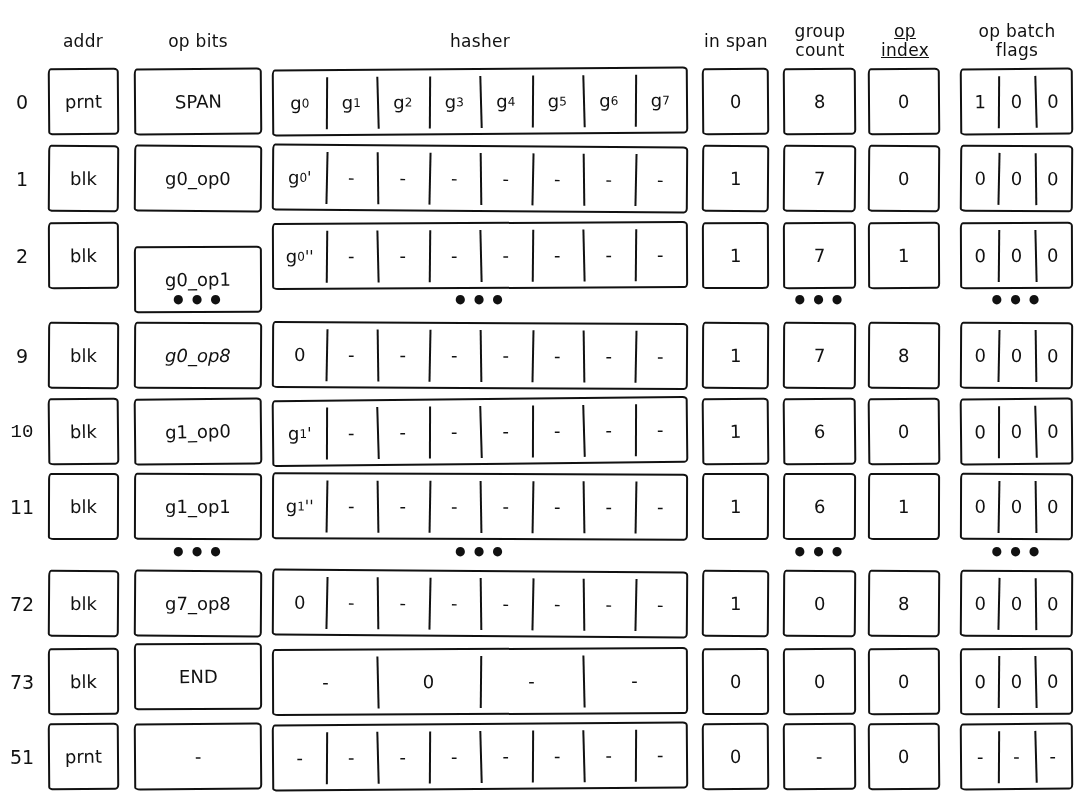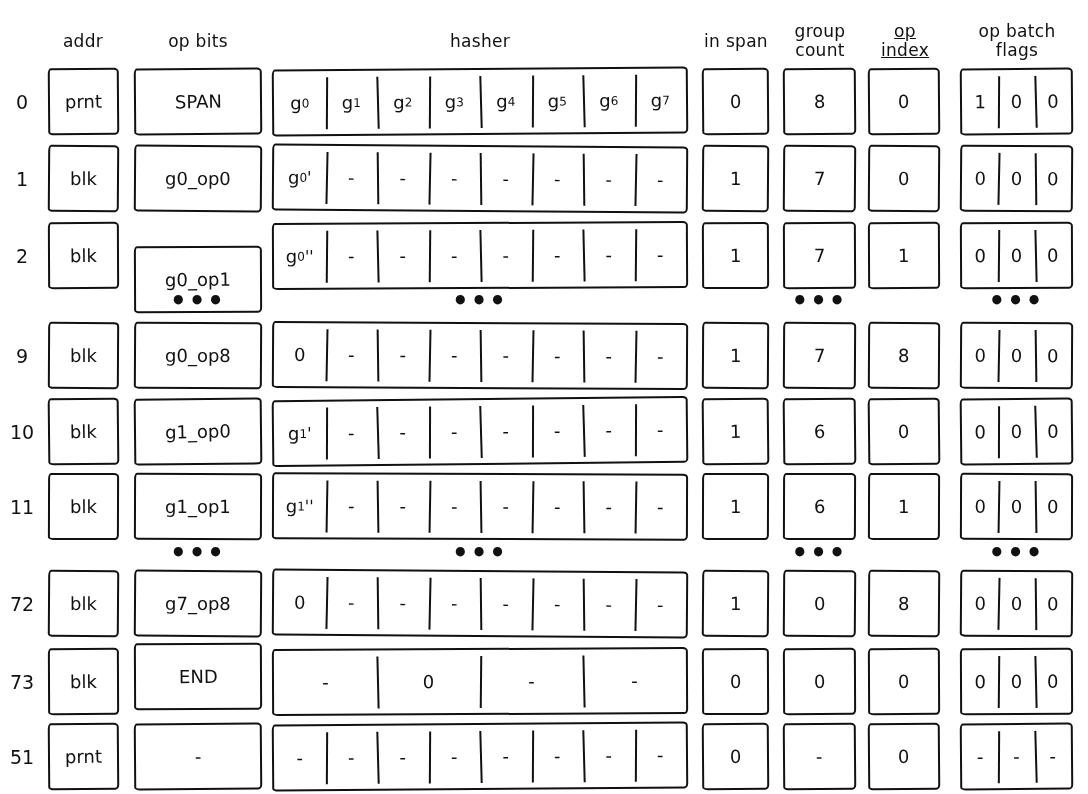--- a/index.html
+++ b/index.html
@@ -247,21 +247,21 @@
       </div>
       <div class="seg-cell t3" style="left: 960px; top: 222px; width: 113px; height: 67px;">
         <div class="seg">0</div>
         <div class="seg alt">0</div>
         <div class="seg">0</div>
       </div>
       <div class="row-index" style="left: 2px; top: 346.5px; width: 40px;">9</div>
       <div class="cell t4" style="left: 48px; top: 322px; width: 71px; height: 67px;">
         <span class="txt">blk</span>
       </div>
-      <div class="cell t4" style="left: 134px; top: 322px; width: 128px; height: 67px;">
+      <div class="cell t4" style="left: 134px; top: 322px; width: 128px; height: 67px; font-style: italic;">
         <span class="txt">g0_op8</span>
       </div>
       <div class="cell t4" style="left: 702px; top: 322px; width: 67px; height: 67px;">
         <span class="txt">1</span>
       </div>
       <div class="cell t4" style="left: 783px; top: 322px; width: 73px; height: 67px;">
         <span class="txt">7</span>
       </div>
       <div class="cell t4" style="left: 868px; top: 322px; width: 72px; height: 67px;">
         <span class="txt">8</span>
@@ -274,21 +274,21 @@
         <div class="seg">-</div>
         <div class="seg alt">-</div>
         <div class="seg">-</div>
         <div class="seg alt">-</div>
       </div>
       <div class="seg-cell t4" style="left: 960px; top: 322px; width: 113px; height: 67px;">
         <div class="seg">0</div>
         <div class="seg alt">0</div>
         <div class="seg">0</div>
       </div>
-      <div class="row-index" style="left: 2px; top: 422.5px; width: 40px;">10</div>
+      <div class="row-index" style="left: 2px; top: 422.5px; width: 40px; font-family: Liberation Mono, monospace;">10</div>
       <div class="cell t5" style="left: 48px; top: 398px; width: 71px; height: 67px;">
         <span class="txt">blk</span>
       </div>
       <div class="cell t5" style="left: 134px; top: 398px; width: 128px; height: 67px;">
         <span class="txt">g1_op0</span>
       </div>
       <div class="cell t5" style="left: 702px; top: 398px; width: 67px; height: 67px;">
         <span class="txt">1</span>
       </div>
       <div class="cell t5" style="left: 783px; top: 398px; width: 73px; height: 67px;">

